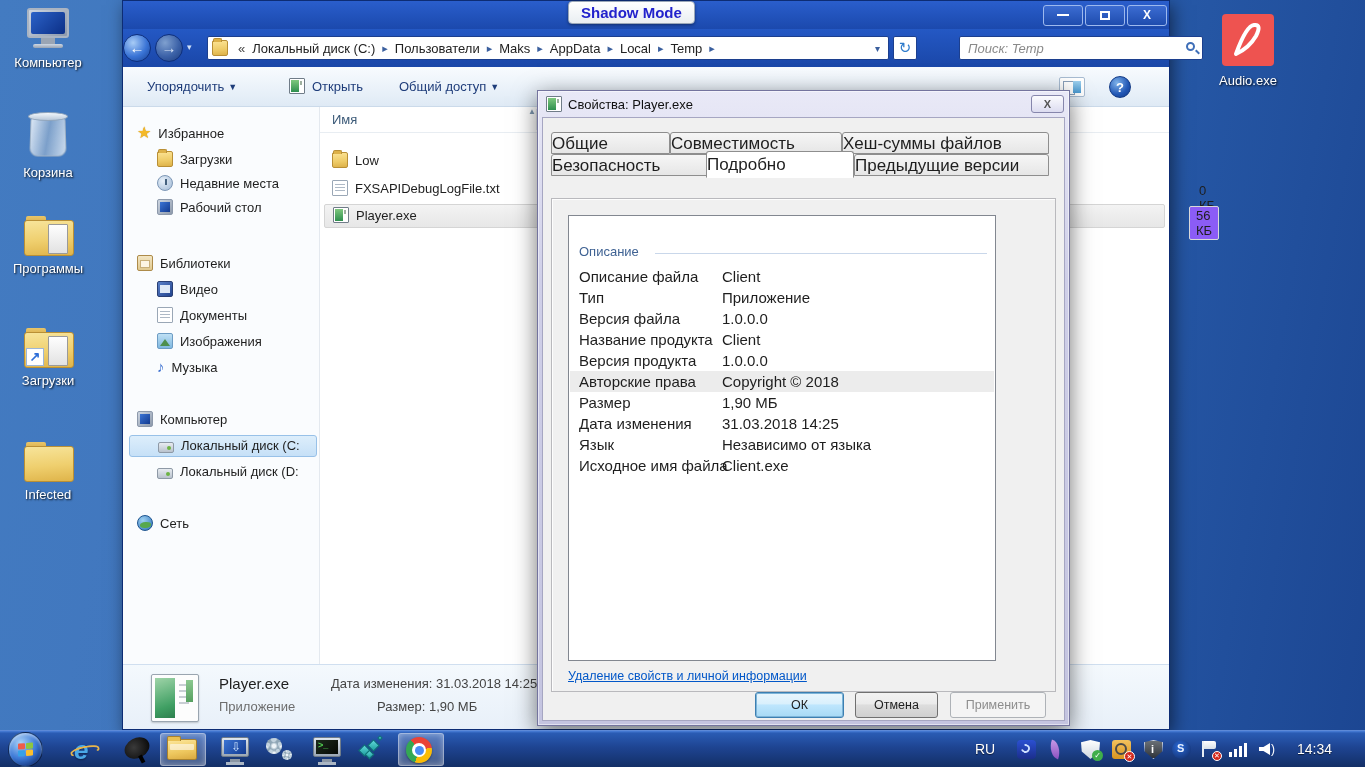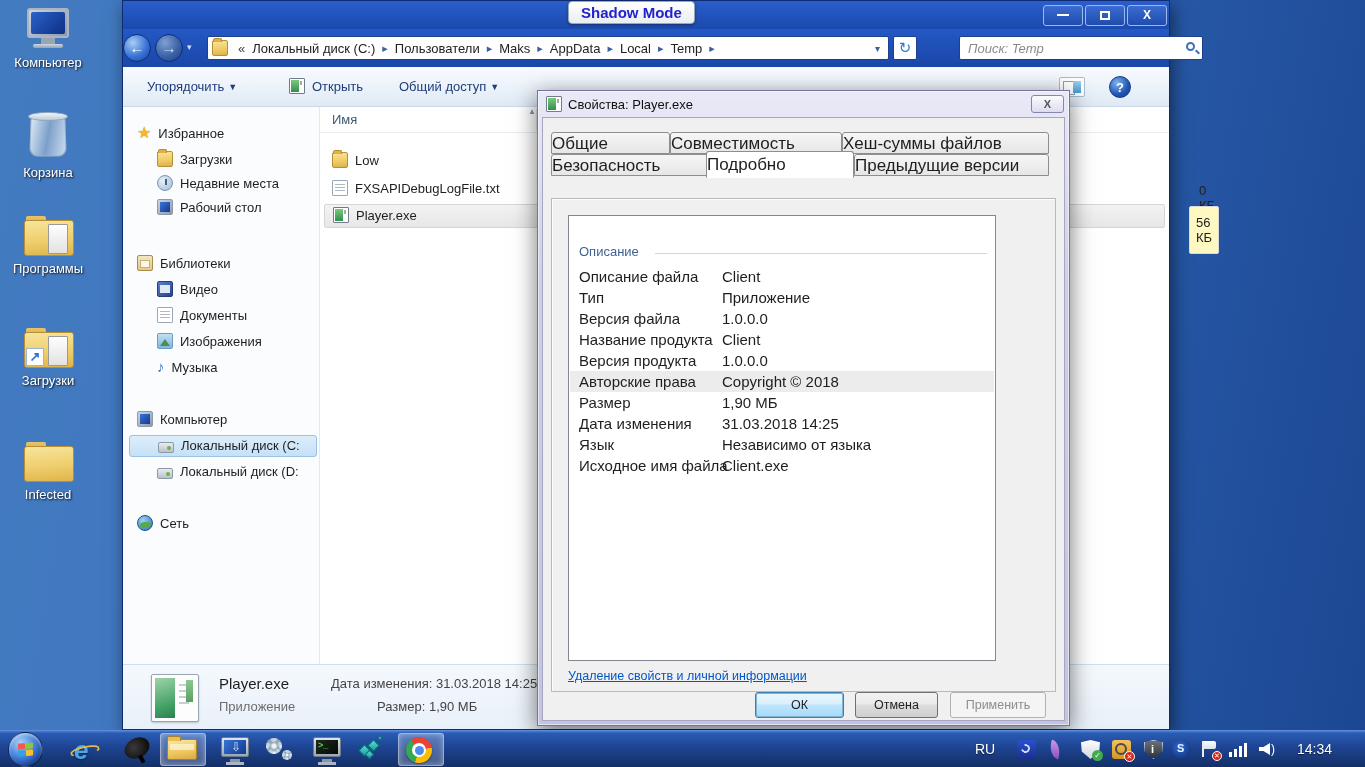--- a/index.html
+++ b/index.html
@@ -114,21 +114,21 @@
   .splitter { position:absolute; left:196px; top:0; width:1px; bottom:0; background:#e4e9ef; }
 
   .filepane { position:absolute; left:197px; top:0; right:0; bottom:0; background:#fff; }
   .colheader { position:absolute; left:0; top:0; right:0; height:26px; background:#fff; border-bottom:1px solid #e8edf2; color:#3c5a78; }
   .colheader .nm { position:absolute; left:12px; top:5px; }
   .sort { position:absolute; left:208px; top:0; font-size:8px; color:#7f98b0; }
   .colheader .dv { position:absolute; top:2px; bottom:2px; width:1px; background:#e4e9ef; }
   .frow { position:absolute; left:4px; height:24px; line-height:24px; white-space:nowrap; padding-left:8px; right:4px; }
   .frow.sel { background:linear-gradient(#f3f3f3,#e7e7e7); border:1px solid #d5d5d5; border-radius:2px; line-height:22px; }
   .fsize { position:absolute; color:#1e1e1e; }
-  .fsize.sel { background:#fef9c3; border:1px solid #d9d9d9; border-radius:2px; padding:8px 6px; }
+  .fsize.sel { background:#8b5cf6; border:1px solid #d9d9d9; border-radius:2px; padding:1px 6px; }
 
   .detailpane { position:absolute; left:0; bottom:0; right:0; height:65px;
     background:linear-gradient(#f4f9fd,#e8f0f9); border-top:1px solid #d0dff0; }
   .bigapp { position:absolute; left:28px; top:9px; width:48px; height:48px; background:#fdfdfd; border:1px solid #9aa5b0; border-radius:2px; box-shadow:0 1px 2px rgba(0,0,0,.2); }
   .bigapp:before { content:""; position:absolute; left:3px; top:3px; width:20px; bottom:3px; background:linear-gradient(160deg,#9fd4a8,#3f9f63 70%,#2e7f4e); }
   .bigapp:after { content:""; position:absolute; right:5px; top:5px; width:7px; height:22px; background:linear-gradient(#8cc890,#57a060); }
   .bigapp .ln { position:absolute; left:27px; top:9px; width:10px; height:2px; background:#c9ced4; box-shadow:0 6px 0 #c9ced4, 0 12px 0 #c9ced4, 0 18px 0 #c9ced4; }
   .dmeta { position:absolute; color:#1e1e1e; white-space:nowrap; }
   .dmeta.gray { color:#6d6d6d; }
 
@@ -215,20 +215,28 @@
   <div class="dicon" style="left:0;top:328px;">
     <span class="ig folder48"><span class="fold-door"></span><span class="fold-arrow">↗</span></span>
     <span class="lbl">Загрузки</span>
   </div>
   <div class="dicon" style="left:0;top:442px;">
     <span class="ig folder48"></span>
     <span class="lbl">Infected</span>
   </div>
   <span class="abs" style="left:128px;top:52px;color:#fff;text-shadow:1px 1px 2px rgba(0,0,0,.9);z-index:5;">de</span>
 
+  <div class="dicon" style="left:1200px;top:14px;">
+    <span class="ig adobe48">
+      <svg width="52" height="52" viewBox="0 0 52 52">
+          <path d="M14 40 Q24 12 32 11 Q40 10 34 22 Q27 34 14 40 Z" fill="none" stroke="#ffffff" stroke-width="4" stroke-linejoin="round"></path>
+        </svg>
+    </span>
+    <span class="lbl">Audio.exe</span>
+  </div>
 
   <div class="abs win">
     <div class="titlebar"></div>
     <div class="capbtn" style="right:86px;"><span style="display:inline-block;width:12px;border-bottom:2px solid #fff;vertical-align:3px;"></span></div>
     <div class="capbtn" style="right:44px;"><span style="display:inline-block;width:10px;height:9px;border:2px solid #fff;vertical-align:-1px;"></span></div>
     <div class="capbtn" style="right:2px;"><span>X</span></div>
 
     <div class="addrrow">
       <div class="orb back"><span>←</span></div>
       <div class="orb fwd" style="left:32px;"><span>→</span></div>

